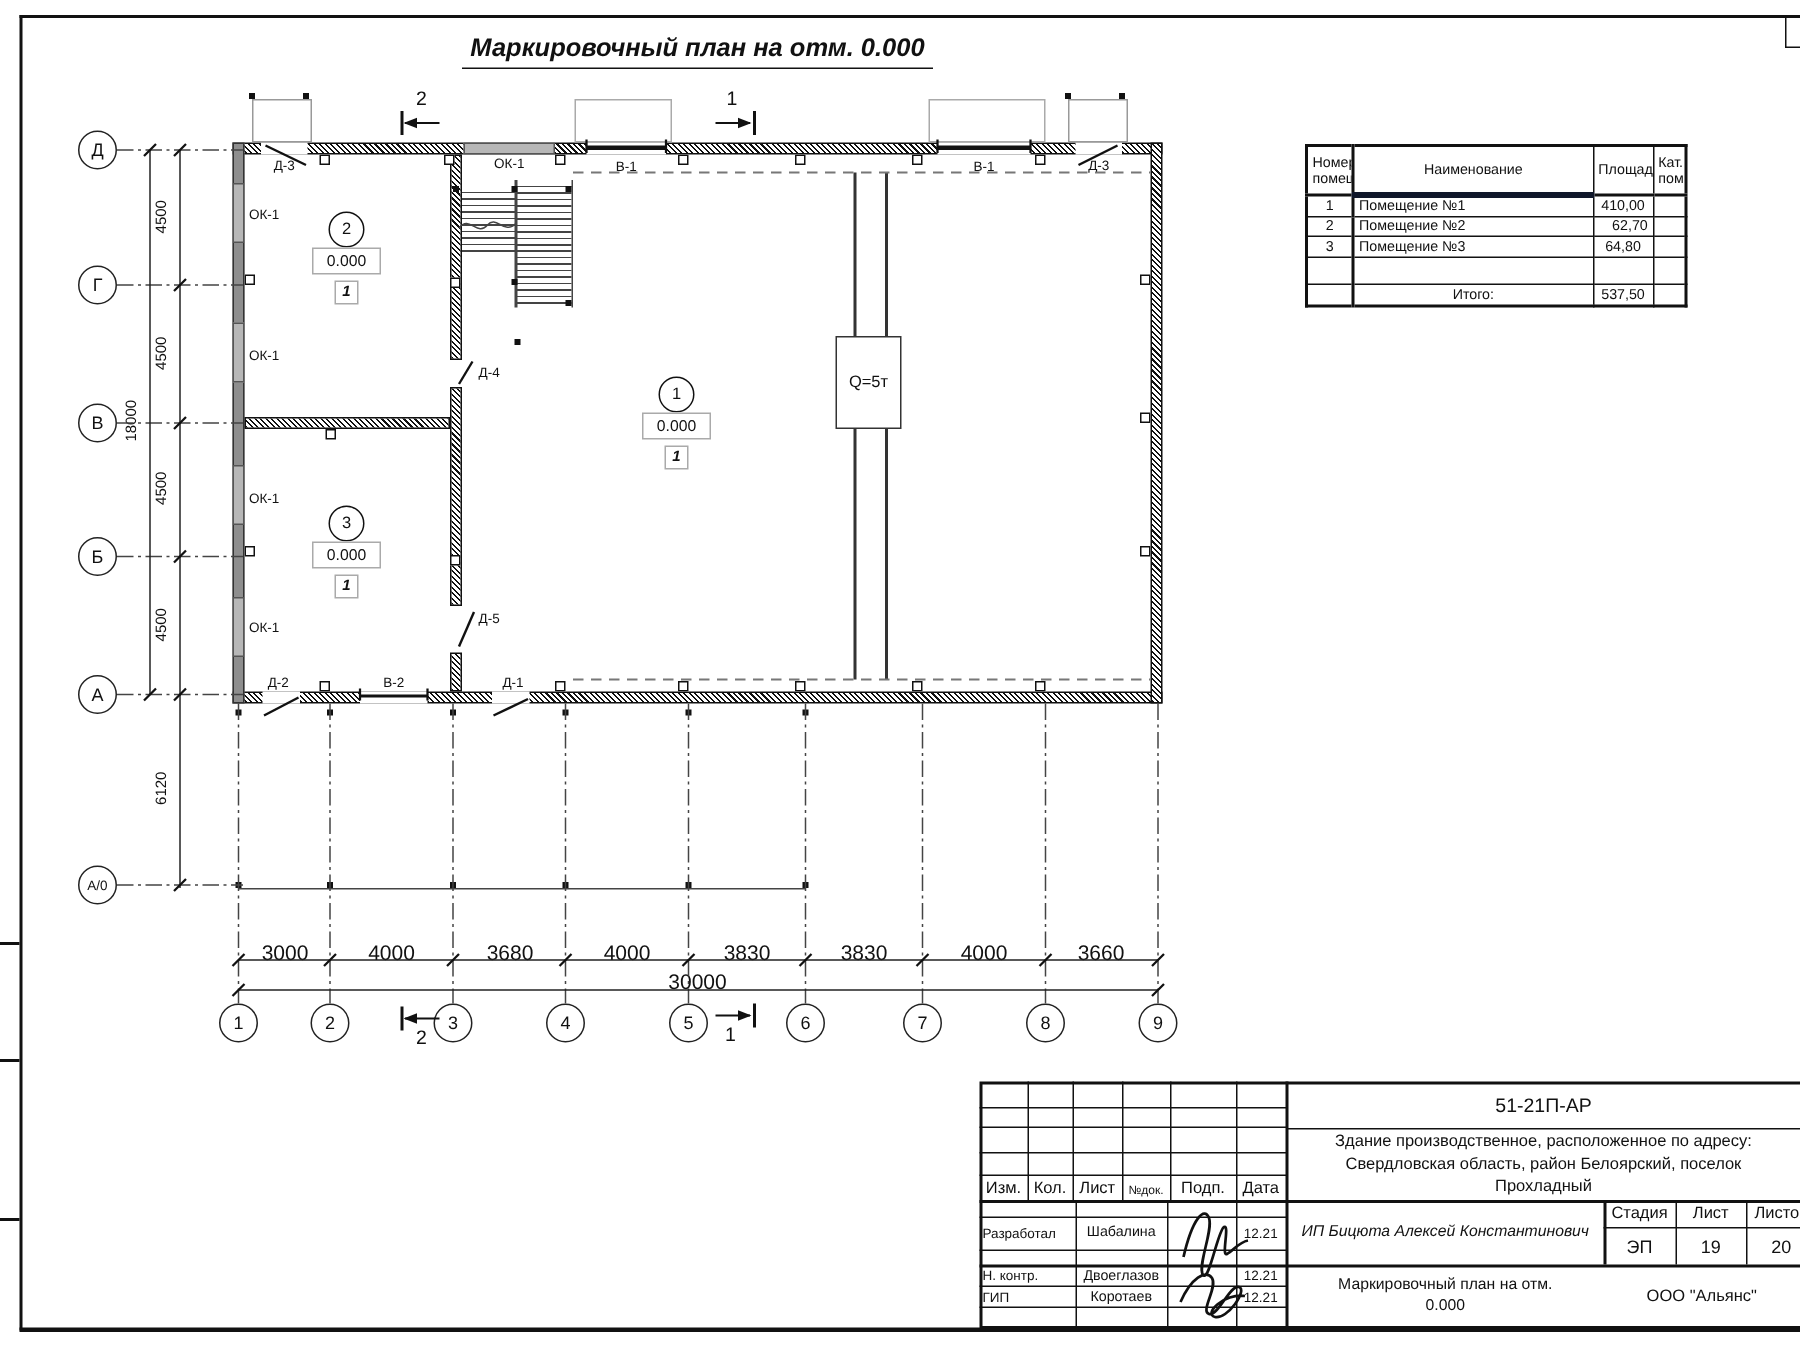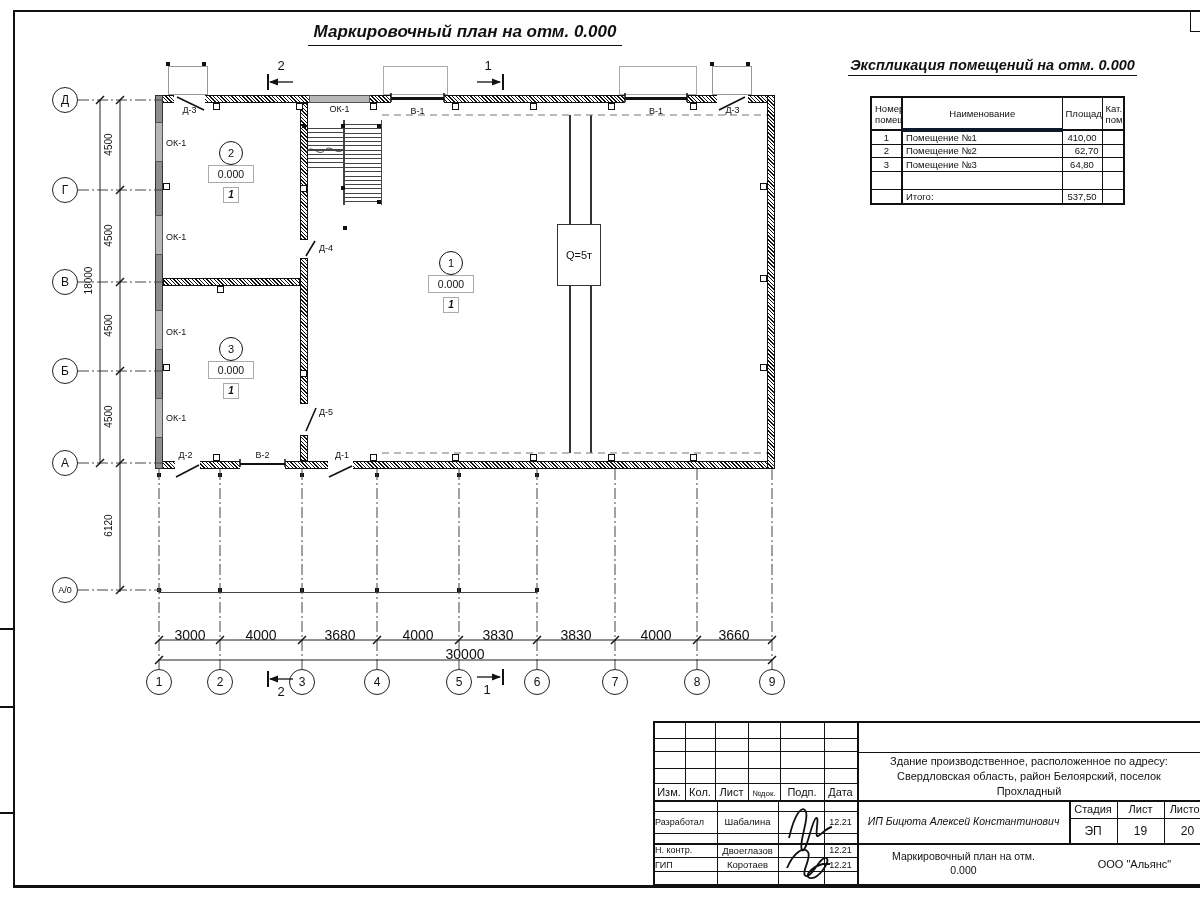--- a/index.html
+++ b/index.html
@@ -45,23 +45,20 @@
   <div class="ln" style="left:13px;top:885px;width:1187px;height:2.5px;"></div>
   <div class="abs" style="left:1190px;top:10px;width:10px;height:21px;border-left:1.5px solid #111;border-bottom:1.5px solid #111;"></div>
   <div class="ln" style="left:0;top:628px;width:13px;height:1.5px;"></div>
   <div class="ln" style="left:0;top:706px;width:13px;height:1.5px;"></div>
   <div class="ln" style="left:0;top:812px;width:13px;height:1.5px;"></div>
 
   <div class="abs" style="left:240px;top:22px;width:450px;text-align:center;">
     <span style="display:inline-block;font-size:17px;font-style:italic;font-weight:bold;border-bottom:1.5px solid #111;padding:0 6px 3px 6px;">Маркировочный план на отм. 0.000</span>
   </div>
 
-  <div class="abs" style="left:845px;top:56px;width:295px;text-align:center;">
-    <span style="display:inline-block;font-size:14.5px;font-style:italic;font-weight:bold;border-bottom:1.2px solid #111;padding:0 2px 2px 2px;">Экспликация помещений на отм. 0.000</span>
-  </div>
 
   <table class="expl" style="border:2px solid #111;">
     <colgroup>
         <col style="width:31px;">
         <col style="width:160px;">
         <col style="width:40px;">
         <col style="width:22px;">
       </colgroup>
     <tbody>
         <tr style="height:33px;">
@@ -89,21 +86,21 @@
       <td></td>
     </tr>
     <tr style="height:18px;">
       <td style="border-right:2px solid #111;"></td>
           <td></td>
           <td></td>
           <td></td>
     </tr>
     <tr style="height:15px;">
       <td style="border-right:2px solid #111;"></td>
-      <td style="text-align:left;">Итого:</td>
+      <td style="text-align:center;">Итого:</td>
       <td style="text-align:center;">537,50</td>
       <td></td>
     </tr>
   </tbody>
     </table>
 
   <div class="wall" style="left:155px;top:95px;width:620px;height:8px;"></div>
   <div class="wall" style="left:155px;top:461px;width:620px;height:8px;"></div>
   <div class="wall" style="left:767px;top:95px;width:8px;height:374px;"></div>
   <div class="wall-gray" style="left:155px;top:95px;width:8px;height:374px;"></div>
@@ -390,20 +387,21 @@
   <div class="tb-txt" style="left:824px;top:786px;width:33px;font-size:11px;">Дата</div>
   <div class="tb-txt" style="left:655px;top:817px;width:60px;font-size:9px;text-align:left;">Разработал</div>
   <div class="tb-txt" style="left:717px;top:816px;width:61px;font-size:9.5px;">Шабалина</div>
   <div class="tb-txt" style="left:824px;top:817px;width:33px;font-size:9px;">12.21</div>
   <div class="tb-txt" style="left:655px;top:845px;width:60px;font-size:9px;text-align:left;">Н. контр.</div>
   <div class="tb-txt" style="left:717px;top:845px;width:61px;font-size:9.5px;">Двоеглазов</div>
   <div class="tb-txt" style="left:824px;top:845px;width:33px;font-size:9px;">12.21</div>
   <div class="tb-txt" style="left:655px;top:860px;width:60px;font-size:9px;text-align:left;">ГИП</div>
   <div class="tb-txt" style="left:717px;top:859px;width:61px;font-size:9.5px;">Коротаев</div>
   <div class="tb-txt" style="left:824px;top:860px;width:33px;font-size:9px;">12.21</div>
+  <div class="tb-txt" style="left:858px;top:729px;width:342px;font-size:13px;">51-21П-АР</div>
   <div class="tb-txt" style="left:858px;top:755px;width:342px;font-size:11px;">Здание производственное, расположенное по адресу:</div>
   <div class="tb-txt" style="left:858px;top:770px;width:342px;font-size:11px;">Свердловская область, район Белоярский, поселок</div>
   <div class="tb-txt" style="left:858px;top:785px;width:342px;font-size:11px;">Прохладный</div>
   <div class="tb-txt" style="left:860px;top:815px;width:207px;font-size:10.5px;font-style:italic;">ИП Бицюта Алексей Константинович</div>
   <div class="tb-txt" style="left:1069px;top:803px;width:48px;font-size:11px;">Стадия</div>
   <div class="tb-txt" style="left:1117px;top:803px;width:47px;font-size:11px;">Лист</div>
   <div class="tb-txt" style="left:1164px;top:803px;width:47px;font-size:11px;">Листов</div>
   <div class="tb-txt" style="left:1069px;top:824px;width:48px;font-size:12px;">ЭП</div>
   <div class="tb-txt" style="left:1117px;top:824px;width:47px;font-size:12px;">19</div>
   <div class="tb-txt" style="left:1164px;top:824px;width:47px;font-size:12px;">20</div>

